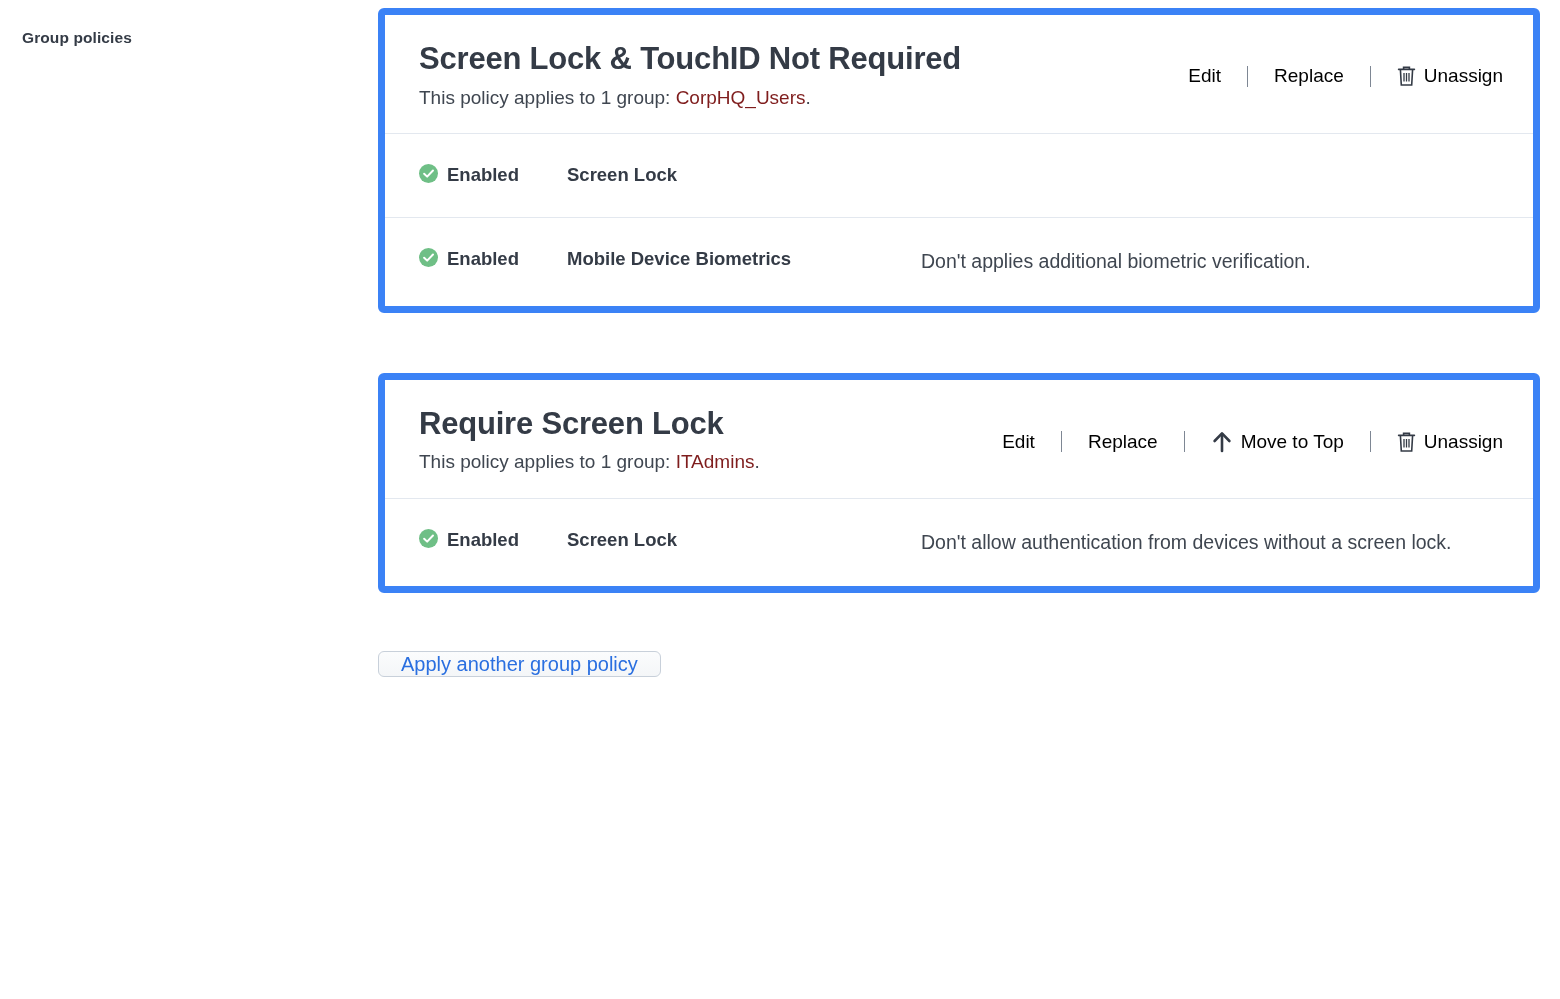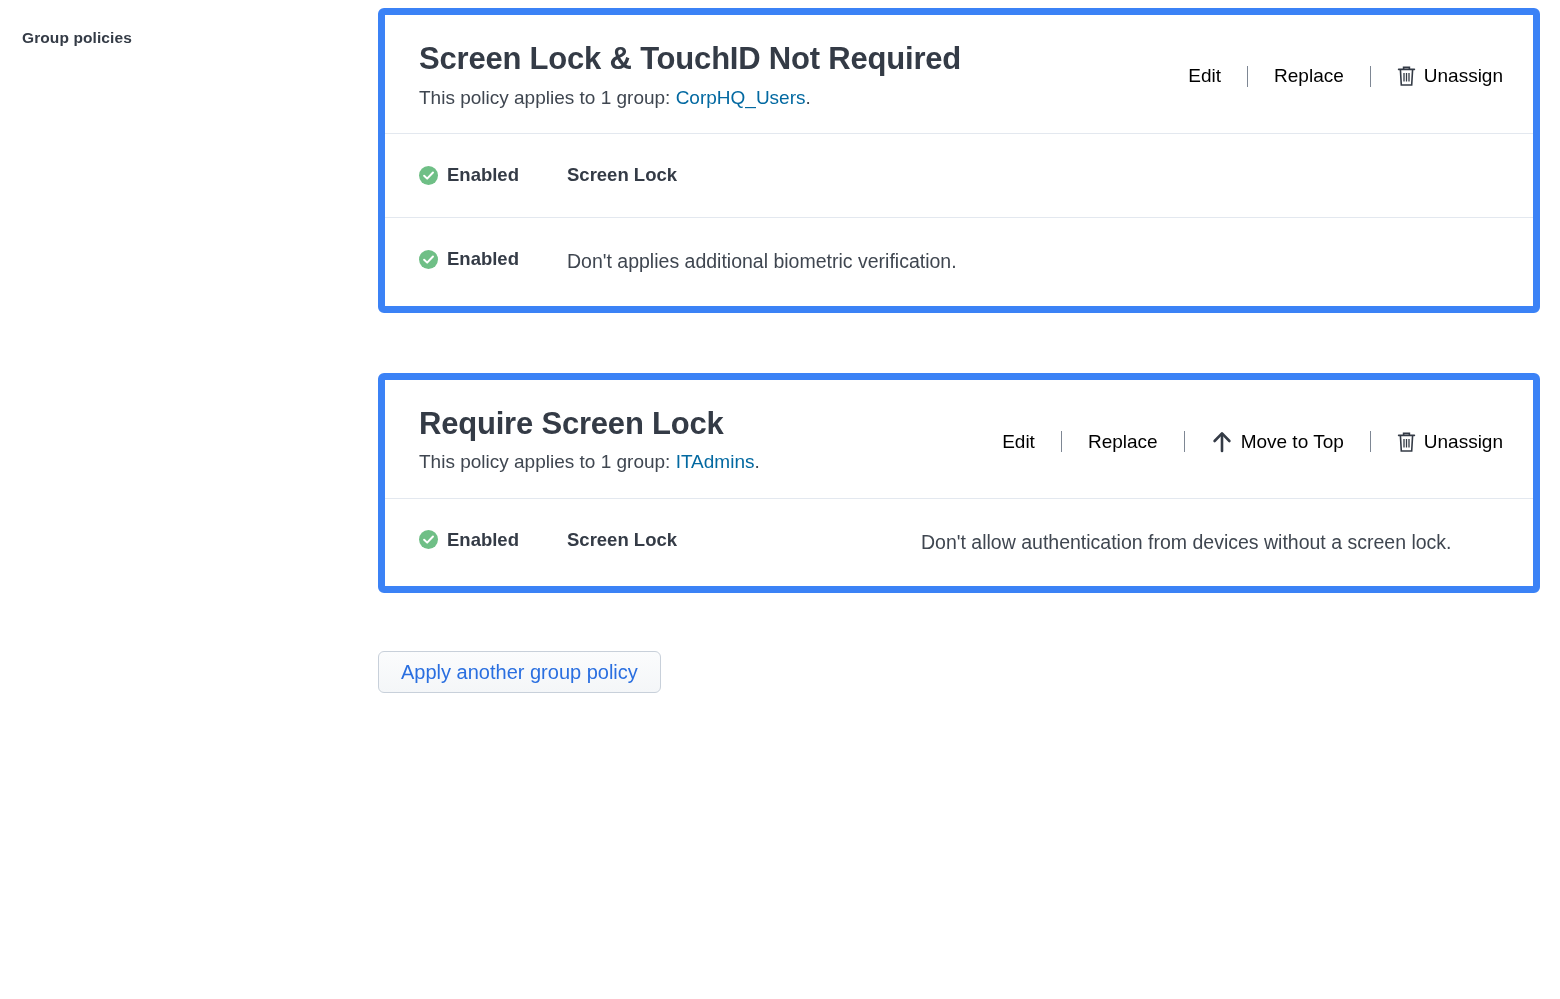--- a/index.html
+++ b/index.html
@@ -69,21 +69,21 @@
     margin: 0;
   }
 
   .card-sub {
     font-size: 19px;
     line-height: 1.45;
     color: #3f4650;
     margin-top: 6px;
   }
   .card-sub .group-link {
-    color: #0369a1;
+    color: #7f1d1d;
     text-decoration: none;
     cursor: pointer;
   }
 
   
   .card-actions {
     position: absolute;
     right: 28px;
     top: 50px;
     display: flex;
@@ -116,21 +116,20 @@
     align-items: flex-start;
     border-top: 1px solid #e3e8ef;
     padding: 28px 34px 28px 34px;
     box-sizing: border-box;
     min-height: 84px;
   }
   .row-status {
     width: 148px;
     flex: 0 0 148px;
     display: flex;
-    align-items: center;
     gap: 9px;
     font-size: 18.5px;
     font-weight: bold;
     color: #343b46;
     padding-top: 2px;
   }
   .status-icon {
     width: 19px;
     height: 19px;
     flex: 0 0 19px;
@@ -149,21 +148,21 @@
     font-size: 19.5px;
     line-height: 1.62;
     color: #3f4650;
     max-width: 600px;
   }
 
   
   .apply-btn {
     display: inline-block;
     margin-top: 58px;
-    padding: 8px 22px;
+    padding: 0 22px;
     font-family: "Liberation Sans", sans-serif;
     font-size: 20px;
     color: #2a6fe0;
     background: linear-gradient(#fbfcfd, #f4f6f8);
     border: 1px solid #c8d0da;
     border-radius: 6px;
     cursor: pointer;
     line-height: 1.2;
   }
 </style>
@@ -221,20 +220,21 @@
       <div class="setting-row">
         <div class="row-status">
           <span class="status-icon">
             <svg width="19" height="19" viewBox="0 0 20 20">
               <circle cx="10" cy="10" r="10" fill="#6fbf86"></circle>
               <path d="M5.4 10.2 L8.6 13.3 L14.7 6.9" fill="none" stroke="#ffffff" stroke-width="2.1" stroke-linecap="round" stroke-linejoin="round"></path>
             </svg>
           </span>
           <span>Enabled</span>
         </div>
+        <div class="row-name">Mobile Device Biometrics</div>
         <div class="row-desc">Don't applies additional biometric verification.</div>
       </div>
     </div>
 
     
     <div class="policy-card">
       <div class="card-head">
         <h2 class="card-title">Require Screen Lock</h2>
         <div class="card-sub"><span>This policy applies to 1 group: </span><a class="group-link" href="#">ITAdmins</a><span>.</span></div>
 

